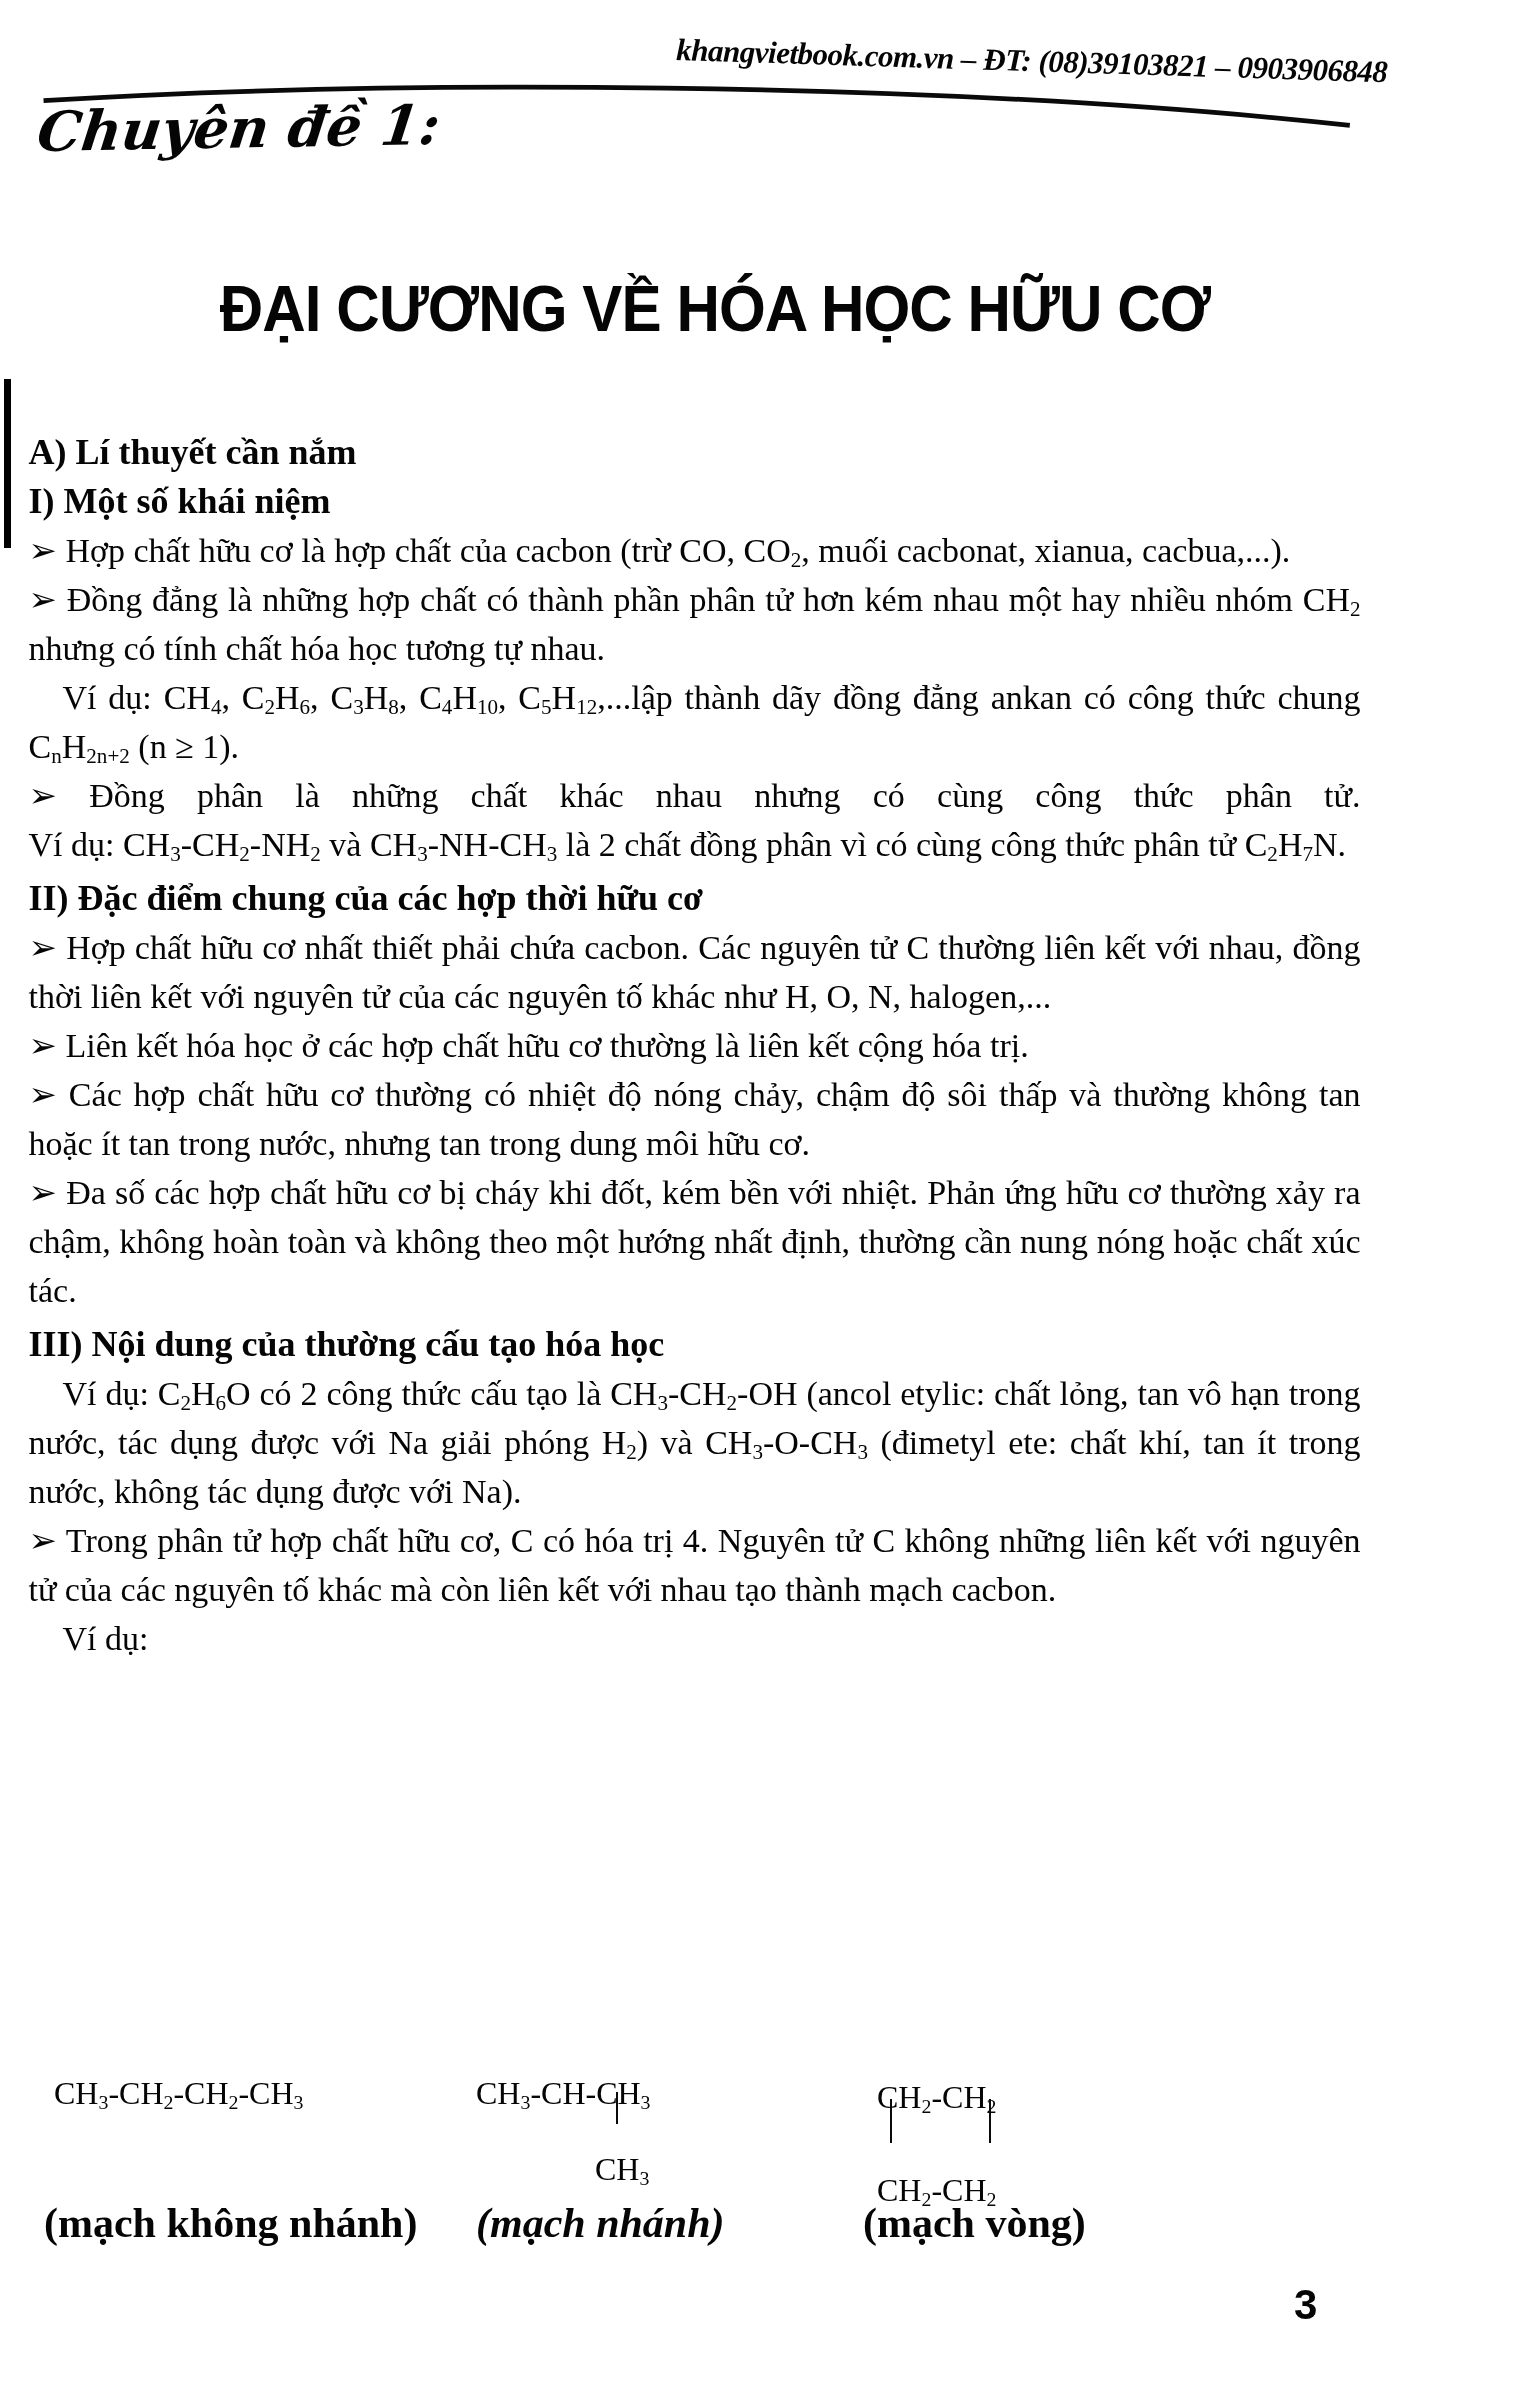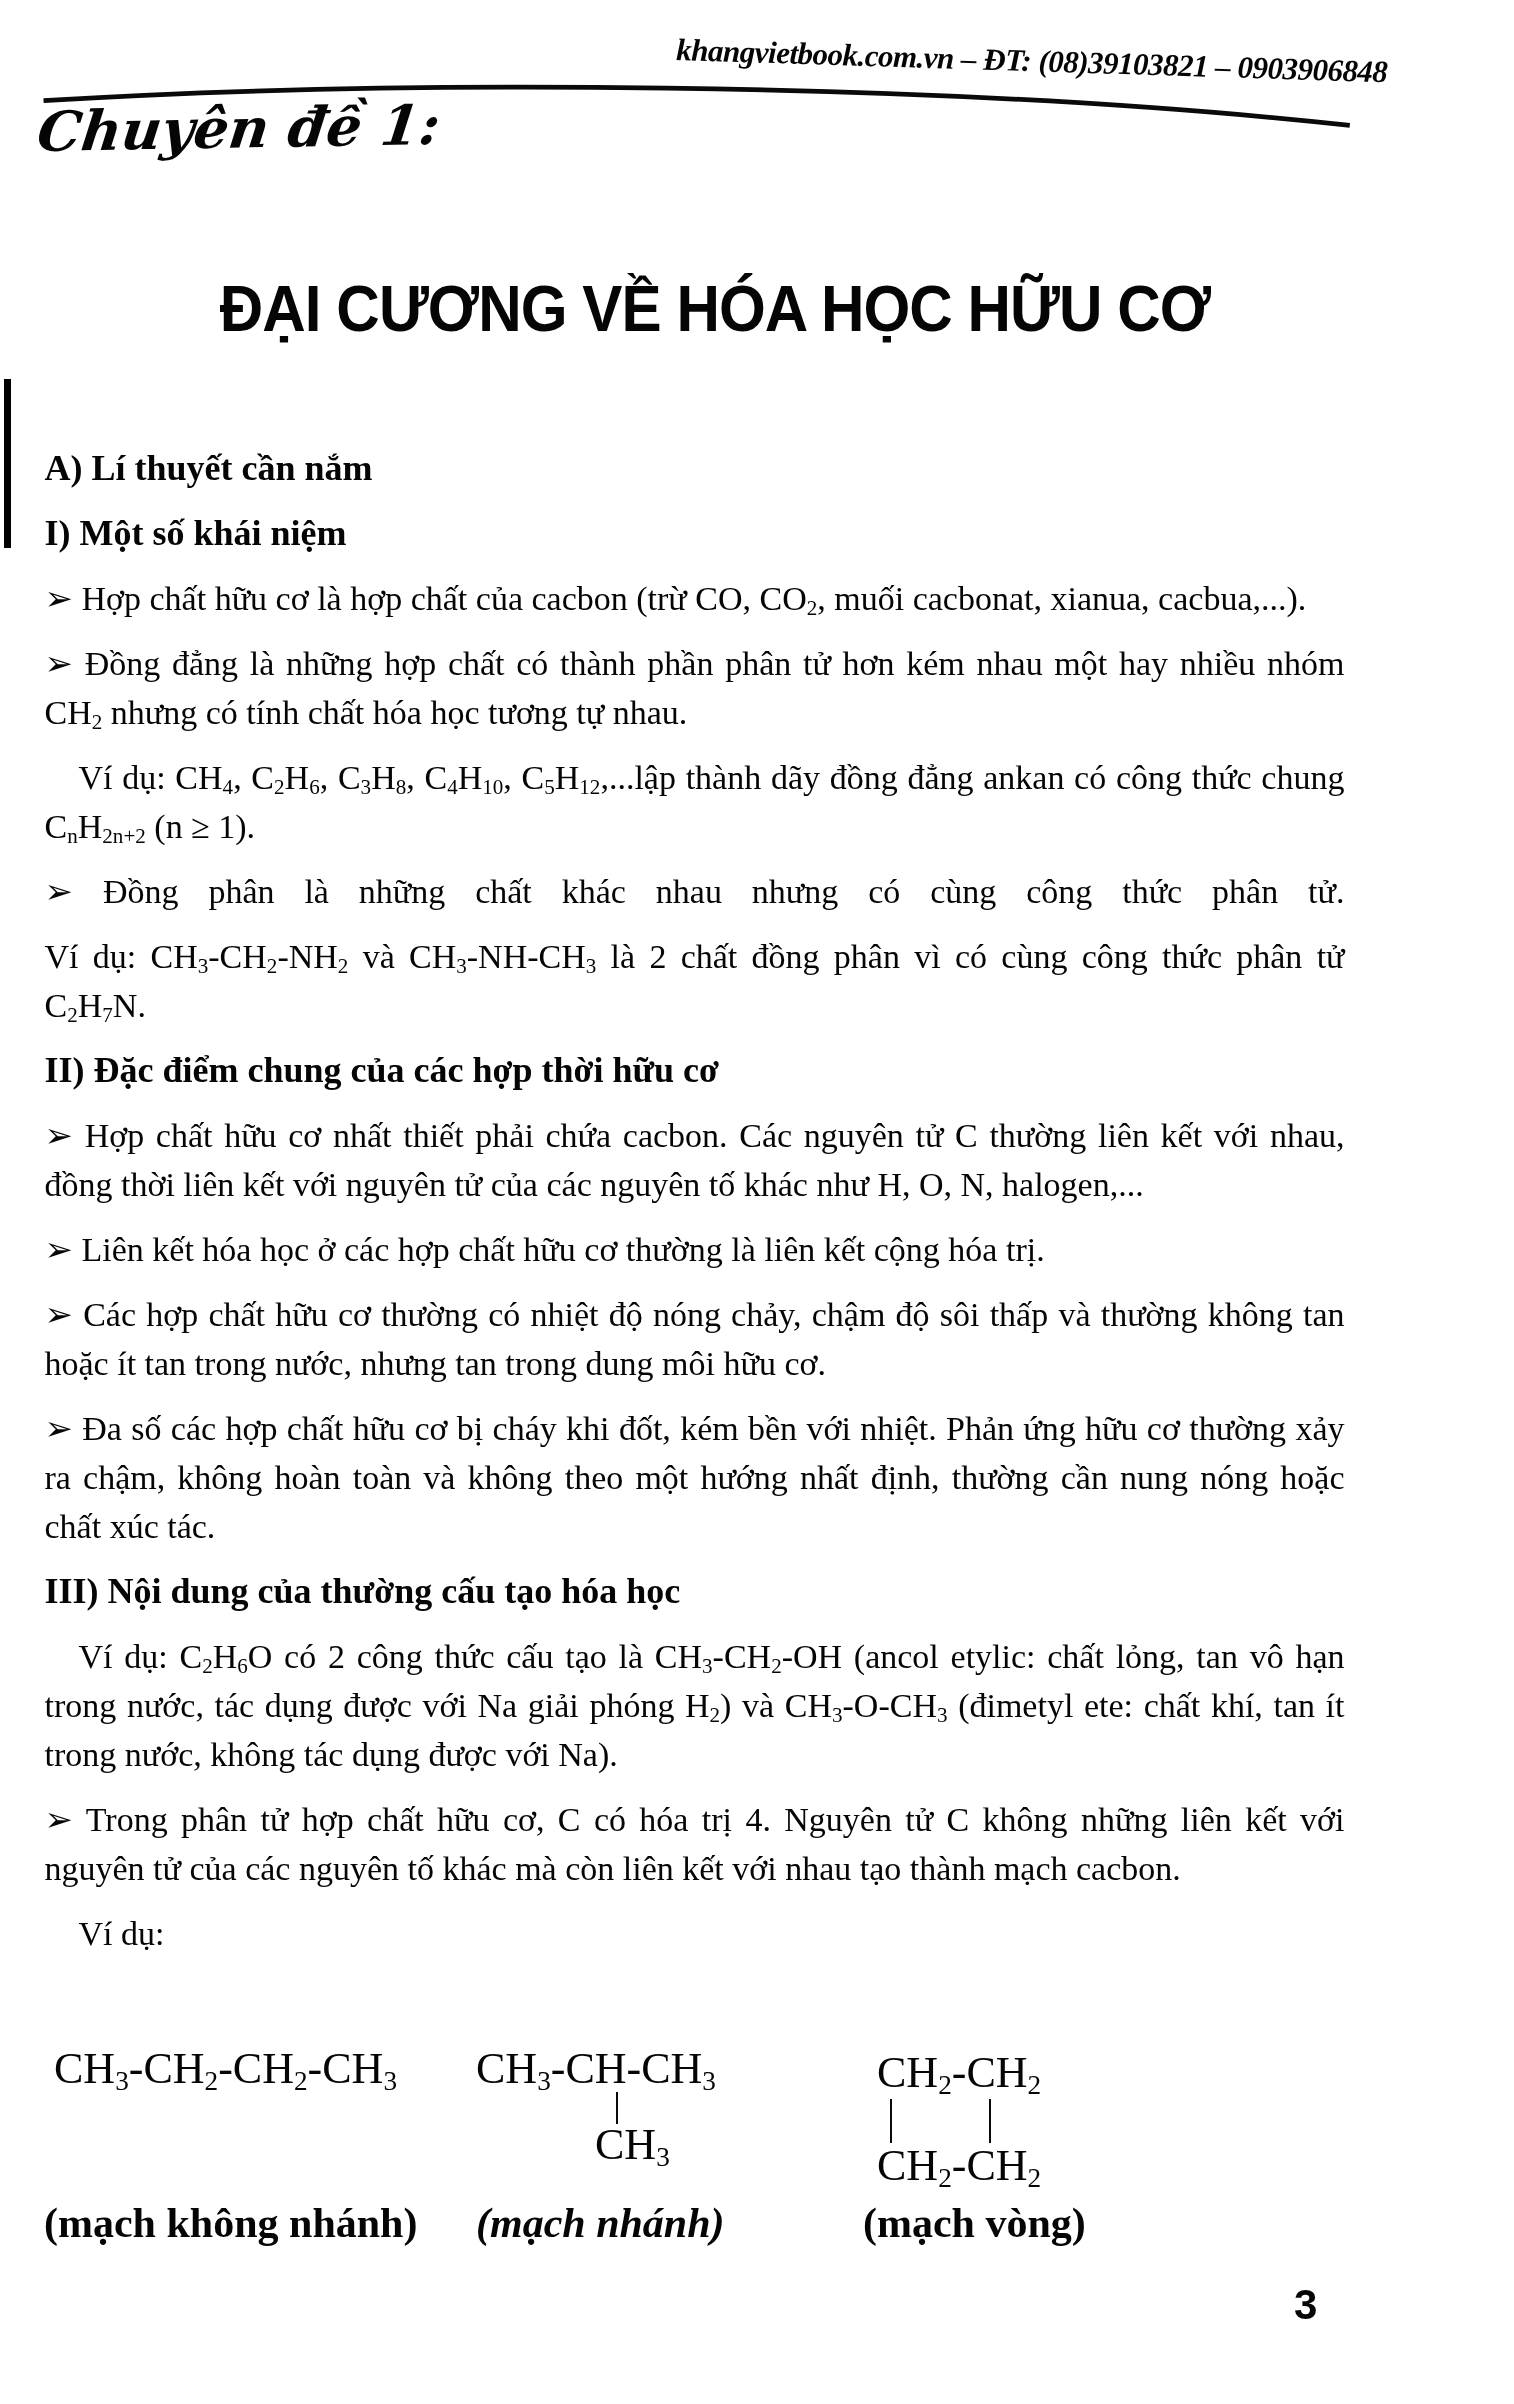--- a/index.html
+++ b/index.html
@@ -39,31 +39,31 @@
     font-weight:bold;font-size:64px;letter-spacing:-1px;
     white-space:nowrap;
     transform:scaleX(0.94);transform-origin:50% 50%;
   }
   
   .content{
     position:absolute;left:28.5px;top:428px;width:1332px;
     font-size:34px;line-height:49px;
     text-align:justify;
   }
-  .content p{margin:16px;padding:0;}
+  .content p{margin:0;padding:0;}
   .p-section{font-weight:bold;font-size:36px;}
   .p-section.sp{margin-top:4.8px;}
   .p-example{text-indent:34px;}
   .force-last{text-align-last:justify;}
   sub{font-size:62%;line-height:0;position:relative;top:0.25em;vertical-align:baseline;}
   
   .formula{
     position:absolute;
     font-family:"Liberation Serif","DejaVu Serif",serif;
-    font-size:44px;white-space:nowrap;
+    font-size:32px;white-space:nowrap;margin-top:32px;
   }
   .bond{position:absolute;width:0;border-left:2.9px solid #0a0a0a;}
   .struct-label{
     position:absolute;top:2199px;
     font-weight:bold;font-size:42px;white-space:nowrap;
     font-family:"Liberation Serif","DejaVu Serif",serif;
   }
   .page-number{
     position:absolute;left:1294px;top:2281px;
     font-family:"Liberation Sans","DejaVu Sans",sans-serif;

